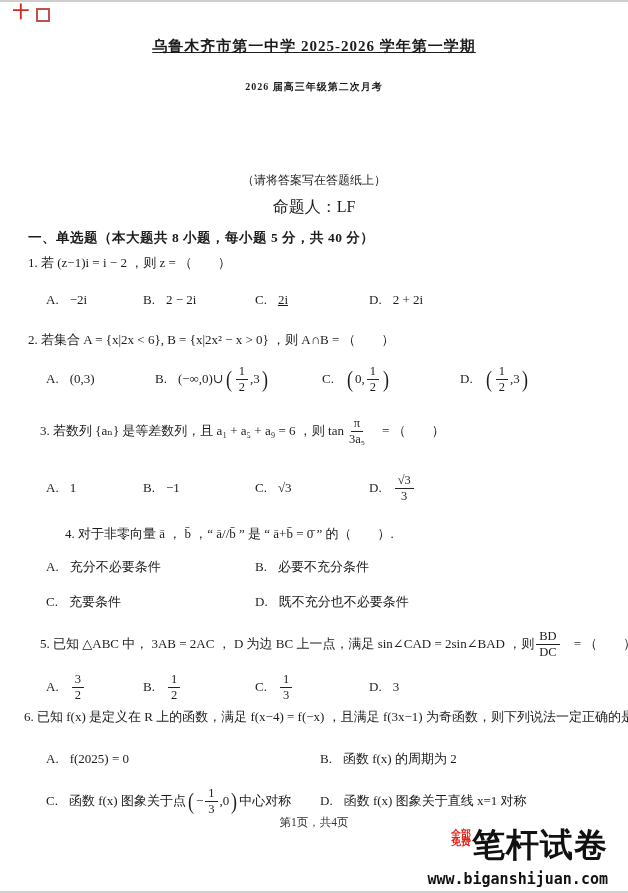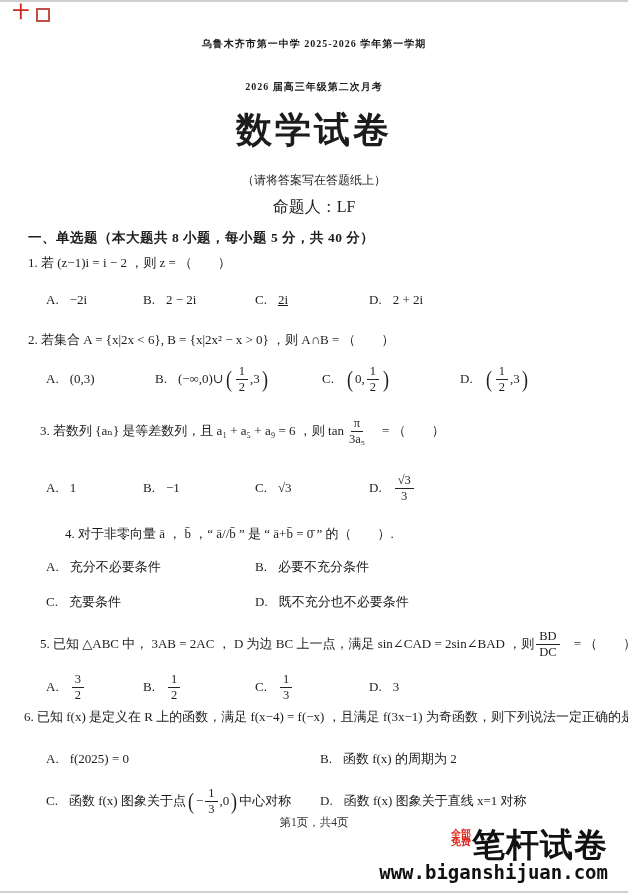--- a/index.html
+++ b/index.html
@@ -18,21 +18,21 @@
   .corner-cross{
     position:absolute;left:13px;top:4px;
     color:#cf2a20;font-size:16px;font-weight:bold;line-height:16px;
   }
   .corner-square{
     position:absolute;left:36px;top:8px;
     width:10px;height:10px;border:2px solid #c05048;
   }
 
   .center{position:absolute;left:0;width:628px;text-align:center;white-space:nowrap;}
-  .h-line1{top:37px;font-size:10px;font-weight:bold;letter-spacing:1px;}
+  .h-line1{top:37px;font-size:15px;font-weight:bold;letter-spacing:1px;text-decoration:underline;}
   .h-line2{top:80px;font-size:10px;font-weight:bold;letter-spacing:1px;}
   .h-title{top:106px;font-size:36px;font-weight:900;letter-spacing:3px;}
   .h-note{top:172px;font-size:12px;}
   .h-author{top:197px;font-size:16px;}
 
   .section-heading{
     position:absolute;left:28px;top:229px;
     font-size:13.5px;font-weight:bold;white-space:nowrap;letter-spacing:0.5px;
   }
 
@@ -79,38 +79,37 @@
   .wm-free{
     color:#e0261c;font-size:10px;line-height:8px;font-weight:bold;
     margin-right:1px;margin-bottom:16px;white-space:nowrap;text-align:center;
   }
   .wm-brand{
     font-size:33px;font-weight:900;line-height:34px;color:#111;
     letter-spacing:1px;white-space:nowrap;
     font-family:"Liberation Serif","DejaVu Serif",serif;
   }
   .wm-site{
-    font-size:19px;font-weight:bold;color:#111;line-height:16px;
+    font-size:15px;font-weight:bold;color:#111;line-height:16px;
     font-family:"DejaVu Sans Mono","Liberation Mono",monospace;
-    white-space:nowrap;margin-top:2px;
+    white-space:nowrap;margin-top:9px;
   }
 </style>
 </head>
 <body>
 
 <div class="page">
 
   <div class="edge-line edge-top"></div>
 
   <div class="corner-cross">十</div>
   <div class="corner-square"></div>
 
   <div class="center h-line1">乌鲁木齐市第一中学 2025-2026 学年第一学期</div>
   <div class="center h-line2">2026 届高三年级第二次月考</div>
-  <div class="center h-title">数学试卷</div>
   <div class="center h-note">（请将答案写在答题纸上）</div>
   <div class="center h-author">命题人：LF</div>
 
   <div class="section-heading">一、单选题（本大题共 8 小题，每小题 5 分，共 40 分）</div>
 
   <div class="stem" style="top:254px;">1.  若 (z−1)i = i − 2 ，则 z = （　　）</div>
   <div class="optrow cols4" style="top:292px;">
     <span class="opt">
       <span class="olabel">A.</span>
       <span class="oval">−2i</span>

